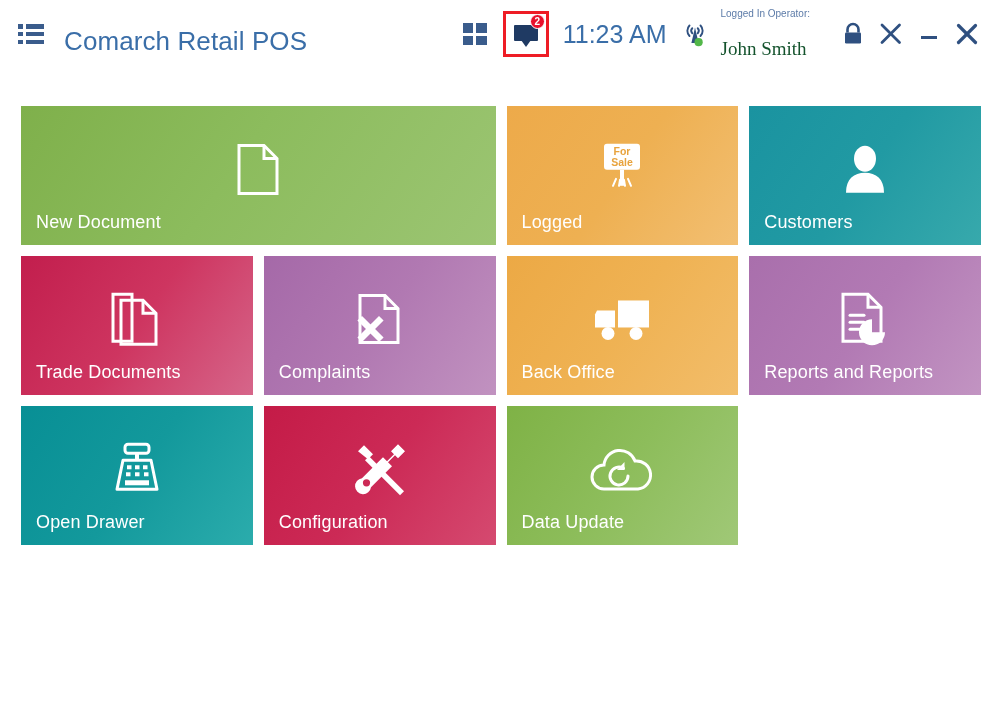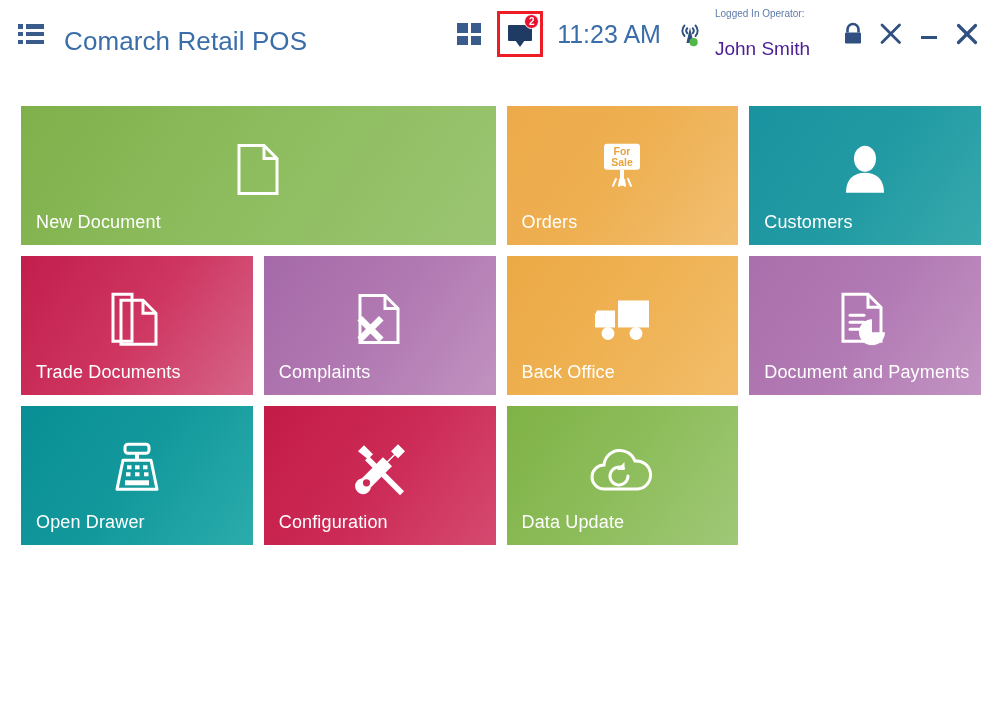--- a/index.html
+++ b/index.html
@@ -154,24 +154,25 @@
     cursor: pointer;
   }
   .operator .op-caption {
     font-size: 10px;
     color: #5c7ba8;
     line-height: 1.1;
     white-space: nowrap;
   }
   .operator .op-name {
     font-size: 19px;
-    color: #4c1d95;
+    color: #14532d;
     line-height: 1.15;
     white-space: nowrap;
     margin-top: 19px;
+    font-family: Liberation Serif, serif;
   }
 
   .hdr-btn {
     width: 34px;
     height: 34px;
     display: flex;
     align-items: center;
     justify-content: center;
     cursor: pointer;
     flex: 0 0 auto;
@@ -344,21 +345,21 @@
         <text x="28" y="27" font-family="Liberation Sans, sans-serif" font-size="10.5" font-weight="bold" fill="#e8a33d" text-anchor="middle">Sale</text>
         <rect x="26" y="31" width="4" height="16" fill="#ffffff"></rect>
         <g stroke="#ffffff" stroke-width="2" stroke-linecap="round">
           <line x1="19" y1="47" x2="22" y2="40"></line>
           <line x1="25" y1="47" x2="26" y2="41"></line>
           <line x1="31" y1="47" x2="30" y2="41"></line>
           <line x1="37" y1="47" x2="34" y2="40"></line>
         </g>
       </svg>
     </div>
-    <div class="tile-label">Orders</div>
+    <div class="tile-label">Logged</div>
   </div>
 
   <div class="tile g-teal">
     <div class="tile-icon">
       <svg width="50" height="52" viewBox="0 0 50 52">
         <ellipse cx="25" cy="15" rx="11" ry="13" fill="#ffffff"></ellipse>
         <path d="M6 49 C6 35 14 29 25 29 C36 29 44 35 44 49 Z" fill="#ffffff"></path>
       </svg>
     </div>
     <div class="tile-label">Customers</div>
@@ -408,21 +409,21 @@
         <path d="M5 3 H30 L43 16 V50 H5 Z" fill="none" stroke="#ffffff" stroke-width="3"></path>
         <path d="M30 3 V16 H43" fill="none" stroke="#ffffff" stroke-width="3"></path>
         <g stroke="#ffffff" stroke-width="3" stroke-linecap="round">
           <line x1="12" y1="24" x2="26" y2="24"></line>
           <line x1="12" y1="31" x2="26" y2="31"></line>
           <line x1="12" y1="38" x2="22" y2="38"></line>
         </g>
         <path d="M34 28 A13 13 0 1 0 47 41 H34 Z" fill="#ffffff"></path>
       </svg>
     </div>
-    <div class="tile-label">Document and Payments</div>
+    <div class="tile-label">Reports and Reports</div>
   </div>
 
   <div class="tile g-teal2">
     <div class="tile-icon">
       <svg width="50" height="56" viewBox="0 0 50 56">
         <rect x="13" y="3" width="24" height="9" rx="3" fill="none" stroke="#ffffff" stroke-width="3"></rect>
         <rect x="23" y="12" width="4" height="7" fill="#ffffff"></rect>
         <path d="M11 19 H39 L45 48 H5 Z" fill="none" stroke="#ffffff" stroke-width="3" stroke-linejoin="round"></path>
         <g fill="#ffffff">
           <rect x="15" y="24" width="4.5" height="4"></rect>

